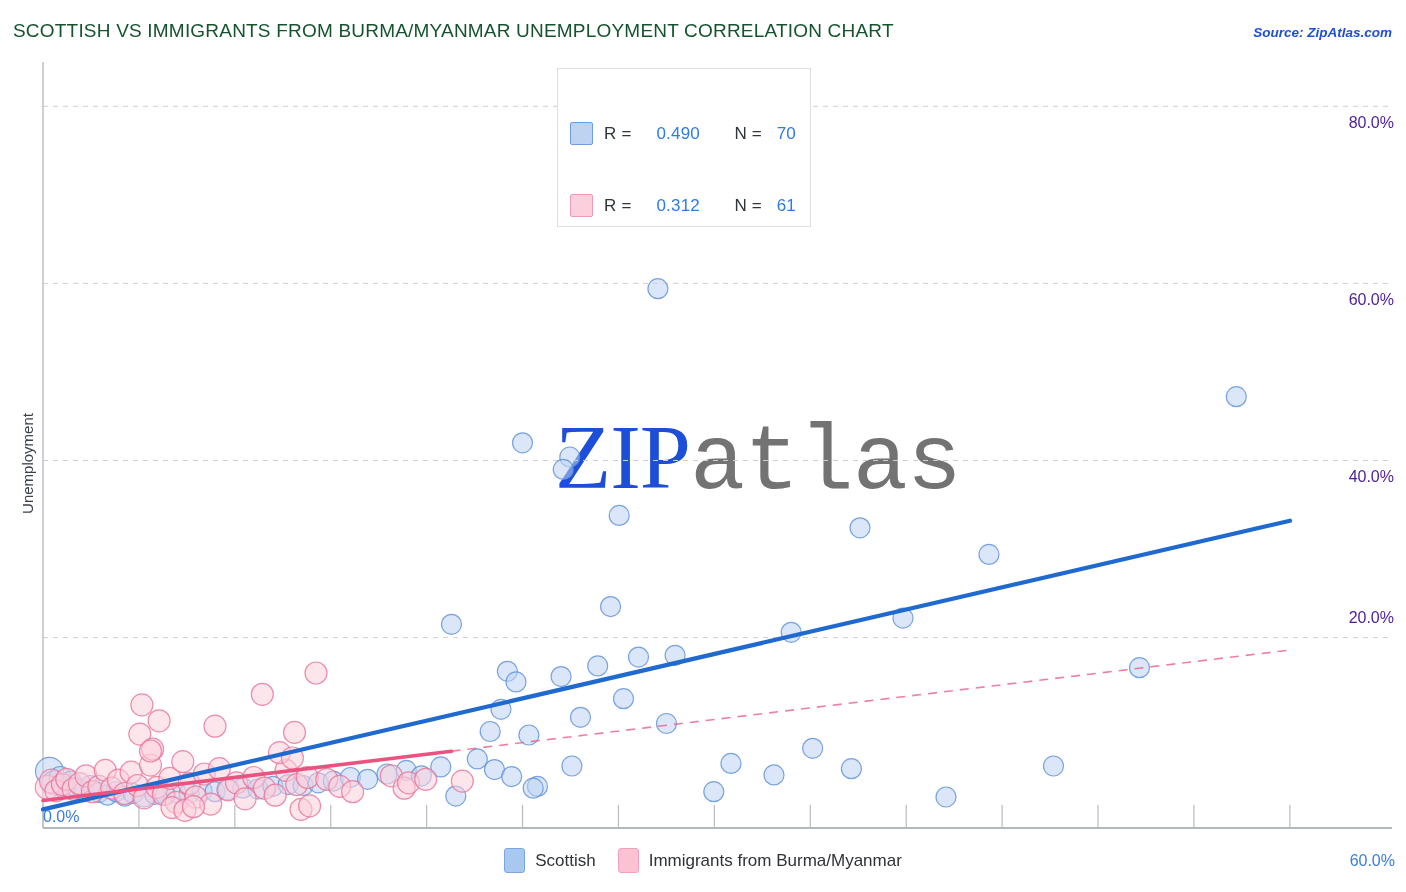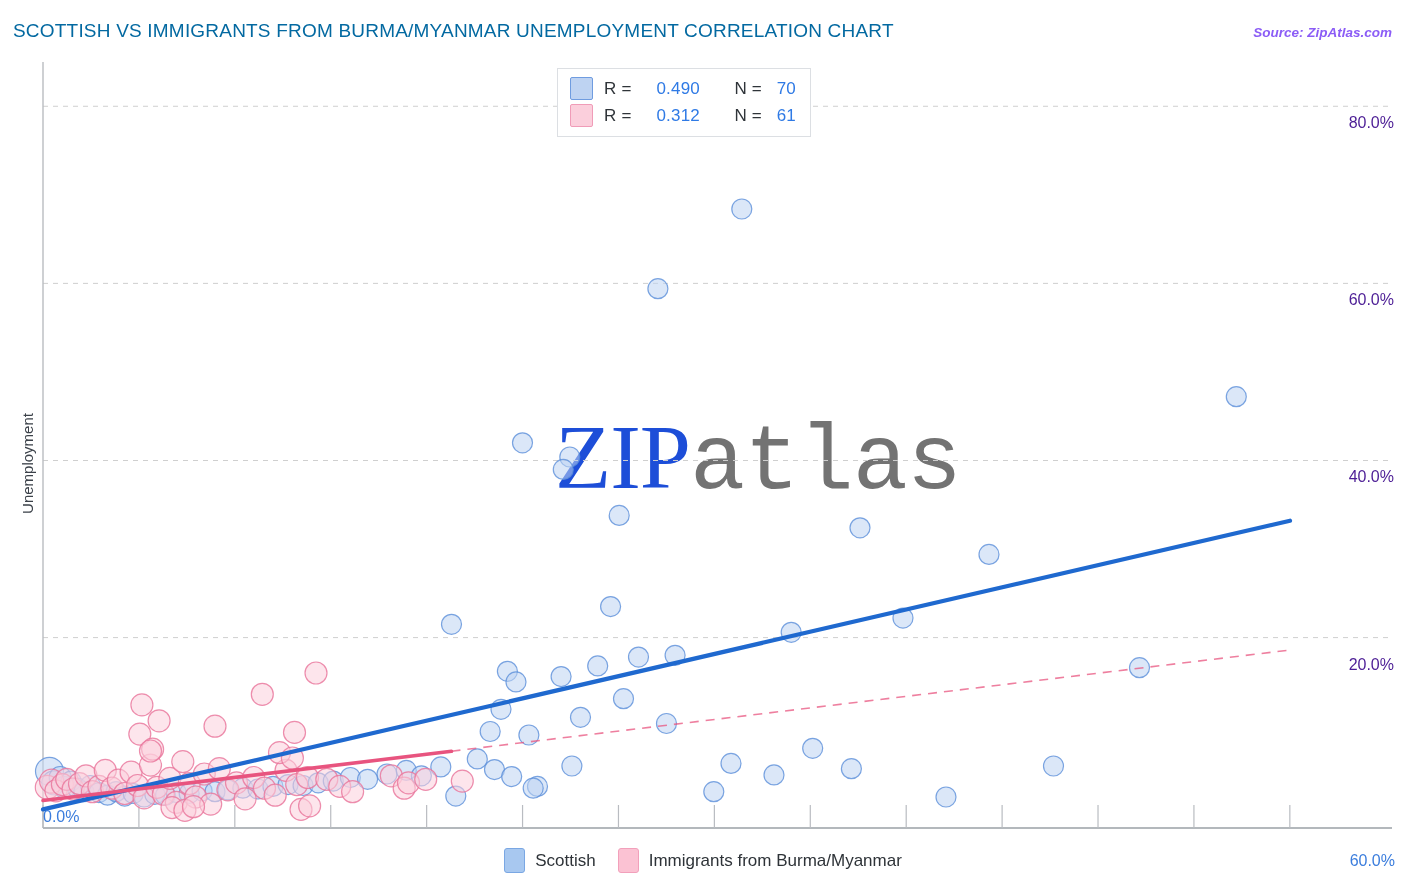--- a/index.html
+++ b/index.html
@@ -21,32 +21,32 @@
     background: #ffffff;
   }
 
   
   .chart-title {
     position: absolute;
     left: 13px;
     top: 20px;
     font-size: 19px;
     letter-spacing: 0.2px;
-    color: #0369a1;
+    color: #14532d;
     font-weight: 400;
     white-space: nowrap;
     text-align: center;
   }
   .source-note {
     position: absolute;
     right: 14px;
     top: 25px;
     font-size: 13.5px;
     font-style: italic;
-    color: #8b5cf6;
+    color: #1d4ed8;
     white-space: nowrap;
     font-weight: 600;
   }
 
   
   .plot-area {
     position: absolute;
     left: 0;
     top: 0;
     width: 1406px;
@@ -105,20 +105,21 @@
     top: 68px;
     border: 1px solid #dcdfe3;
     background: #ffffff;
     padding: 6px 14px 7px 12px;
     box-sizing: border-box;
   }
   .stat-row {
     display: flex;
     align-items: center;
     height: 27px;
+    margin-top: 45px;
   }
   .swatch {
     width: 21px;
     height: 21px;
     border-radius: 2px;
     margin-right: 11px;
     flex: 0 0 auto;
   }
   .swatch.blue { background: #bed3f2; border: 1px solid #6f9ce0; }
   .swatch.pink { background: #fbcfdc; border: 1px solid #f09cb8; }
@@ -367,21 +368,21 @@
         <line x1="451.5" y1="751.2320510265099" x2="1290" y2="650.0046242774566" stroke="#e8547f" stroke-width="1.6" stroke-dasharray="9 7" stroke-opacity="0.75"></line>
       </svg>
   </div>
 
   <div class="y-axis-title">Unemployment</div>
 
   <div id="y-tick-labels">
       <div class="ylab" style="top: 114.277px;">80.0%</div>
       <div class="ylab" style="top: 291.387px;">60.0%</div>
       <div class="ylab" style="top: 468.497px; margin-left: 31px;">40.0%</div>
-      <div class="ylab" style="top: 656px;">20.0%</div>
+      <div class="ylab" style="top: 609px;">20.0%</div>
     </div>
 
   <div class="xlab-left">0.0%</div>
   <div class="xlab-right">60.0%</div>
 
   <div class="stat-legend">
     <div class="stat-row">
       <span class="swatch blue"></span>
       <span class="stat-text"><span class="lbl-r">R =</span><span class="val-r num">0.490</span><span class="lbl-n">N =</span><span class="val-n num">70</span></span>
     </div>

